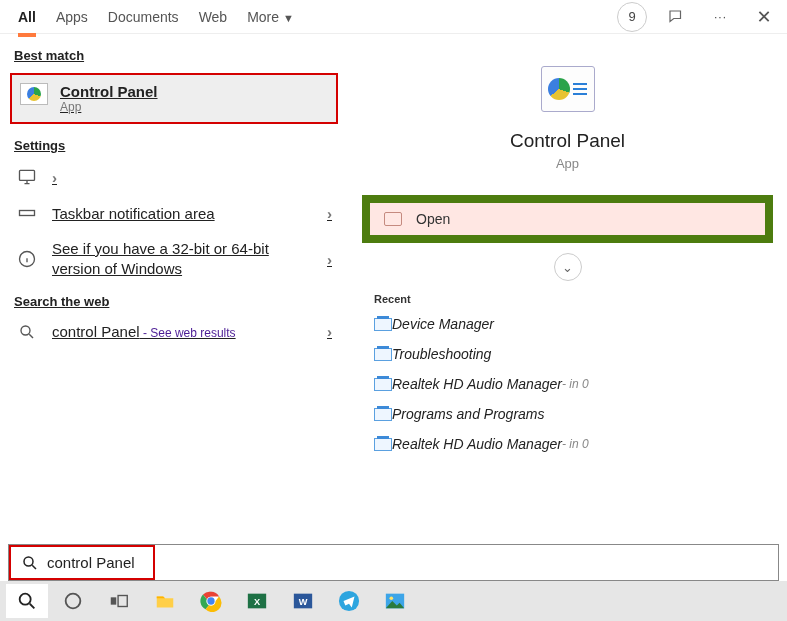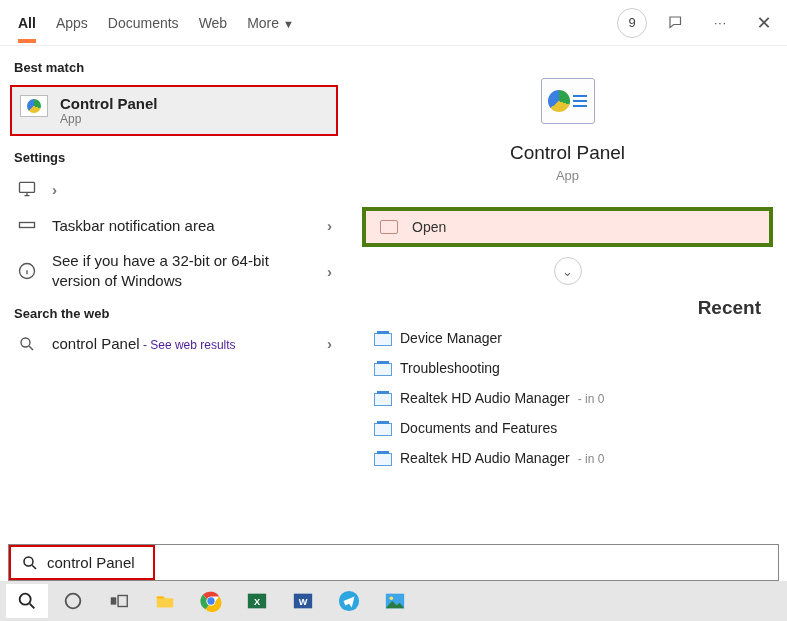--- a/index.html
+++ b/index.html
@@ -1,55 +1,55 @@
 <!DOCTYPE html>
 <html><head>
 <meta charset="utf-8">
 <style>
   * { box-sizing: border-box; margin: 0; padding: 0; font-family: "Segoe UI", Arial, sans-serif; }
   body { width: 787px; height: 621px; background: #fff; position: relative; overflow: hidden; font-size: 13px; color: #222; }
   
-  .header { display: flex; align-items: center; height: 46px; padding: 0 8px; border-bottom: 1px solid #eee; justify-content: space-between; }
+  .header { display: flex; align-items: center; height: 34px; padding: 0 8px; border-bottom: 1px solid #eee; justify-content: space-between; }
   .tabs { display: flex; gap: 0; align-items: center; }
   .tab { padding: 12px 10px 10px; font-size: 14px; color: #555; cursor: pointer; border-bottom: 2px solid transparent; }
   .tab.active { color: #222; font-weight: 600; }
   .tab.active-underline { position: relative; }
   .tab.active-underline::after { content:""; position:absolute; left:10px; right:10px; bottom:-2px; height:4px; background:#ff7a3d; }
   .tab .chev { margin-left:4px; font-size:11px; color:#555; }
   .hdr-right { display:flex; gap:14px; align-items:center; }
   .hdr-btn { width:30px; height:30px; display:flex; align-items:center; justify-content:center; color:#555; cursor:pointer; border-radius:50%; }
   .circle-badge { border:1px solid #ccc; border-radius:50%; font-size:13px; color:#444; }
   .close-x { font-size:18px; }
   
   .main { display:flex; height: calc(100% - 46px - 37px - 40px); }
-  .left { width: 348px; padding:8px 0 0 0; overflow-y:hidden; }
+  .left { width: 348px; padding:8px 0 0 0; overflow-y:hidden;text-decoration:underline; }
   .right { flex:1; padding:10px 10px 0 10px; }
   .section-label { font-size:13px; font-weight:700; color:#222; padding:6px 14px 6px 14px; }
   .row { display:flex; align-items:center; padding:8px 16px; gap:14px; position:relative; cursor:pointer; }
   .row .ic { width:22px; display:flex; justify-content:center; align-items:center; font-size:16px; color:#555; }
   .row .txt { flex:1; font-size:15px; color:#222; }
   .row .chev-r { color:#777; font-size:15px; font-weight:bold;}
   .best-match { border:2px solid #d40000; margin:4px 10px 8px 10px; padding:8px 8px; background:#eee; display:flex; gap:12px; align-items:flex-start; }
   .bm-ic { width:28px; height:22px; background:#fff; border:1px solid #bbb; display:flex; align-items:center; justify-content:center; }
   .bm-title { font-size:15px; font-weight:600; color:#222; }
   .bm-sub { font-size:12px; color:#777; }
   .two-line .txt { line-height:1.35; }
   .websub { color:#4c1d95; font-size:12px; }
   
   .preview { background:#fff; padding:22px 10px 18px; display:flex; flex-direction:column; align-items:center; }
   .big-icon { width:54px; height:46px; border:1px solid #aac; background:#fdfdfd; border-radius:3px; display:flex; align-items:center; justify-content:center; }
   .pie { width:22px; height:22px; border-radius:50%; background: conic-gradient(#2aa34a 0 110deg, #e7c332 110deg 230deg, #3b7fe0 230deg 360deg); }
   .pv-title { font-size:19px; margin-top:18px; color:#222; }
   .pv-sub { font-size:13px; color:#888; margin-top:4px; }
-  .open-row { margin:6px 4px 0 4px; border:4px solid #4d7c0f; background:#ffe7e3; display:flex; align-items:center; padding:8px 14px; gap:14px; cursor:pointer; }
+  .open-row { margin:6px 4px 0 4px; border:8px solid #4d7c0f; background:#ffe7e3; display:flex; align-items:center; padding:8px 14px; gap:14px; cursor:pointer; }
   .open-ic { width:18px; height:14px; border:1.5px solid #c58a7f; border-radius:2px; position:relative; }
   .expand-chev { width:28px; height:28px; margin:10px auto 4px; border:1px solid #ccc; border-radius:50%; display:flex; align-items:center; justify-content:center; color:#666; font-size:13px; cursor:pointer; }
-  .recent-label { font-weight:600; font-size:19px; padding:8px 16px 4px; color:#333;text-align:right; }
+  .recent-label { font-weight:600; font-size:11px; padding:8px 16px 4px; color:#333; }
   .recent-list { padding:0 4px; }
-  .recent-item { display:flex; align-items:flex-end; gap:8px; padding:7px 12px; font-size:14px; color:#222; cursor:pointer; }
+  .recent-item { display:flex; align-items:center; gap:0; padding:7px 12px; font-size:14px; color:#222; cursor:pointer;font-style:italic; }
   .mini-ic { width:18px; height:13px; background:#eef6ff; border:1px solid #5aa0e0; position:relative; }
   .mini-ic::before { content:""; position:absolute; top:-3px; left:2px; width:12px; height:3px; background:#3d8ad8; }
   .loc { color:#888; font-size:12px; }
   
   .searchbar { position:absolute; left:8px; right:8px; bottom:40px; height:37px; border:1px solid #888; display:flex; align-items:center; background:#fff; }
   .search-ic { width:34px; display:flex; justify-content:center; align-items:center; font-size:16px; color:#333; }
   .search-highlight { border:2px solid #d40000; height:100%; display:flex; align-items:center; padding:0 6px 0 2px; }
   .search-input { border:none; outline:none; font-size:15px; color:#222; width:100px; }
   
   .taskbar { position:absolute; left:0; right:0; bottom:0; height:40px; background:#e6e6e6; display:flex; align-items:center; padding:0 6px; gap:4px; }
@@ -175,21 +175,21 @@
           <div class="mini-ic"></div>
           <span>Troubleshooting</span>
         </div>
       <div class="recent-item">
           <div class="mini-ic"></div>
           <span>Realtek HD Audio Manager</span>
           <span class="loc"> - in 0</span>
         </div>
       <div class="recent-item">
           <div class="mini-ic"></div>
-          <span>Documents and Features</span>
+          <span>Programs and Programs</span>
         </div>
       <div class="recent-item">
           <div class="mini-ic"></div>
           <span>Realtek HD Audio Manager</span>
           <span class="loc"> - in 0</span>
         </div>
     </div>
   </div>
 </div>
 

